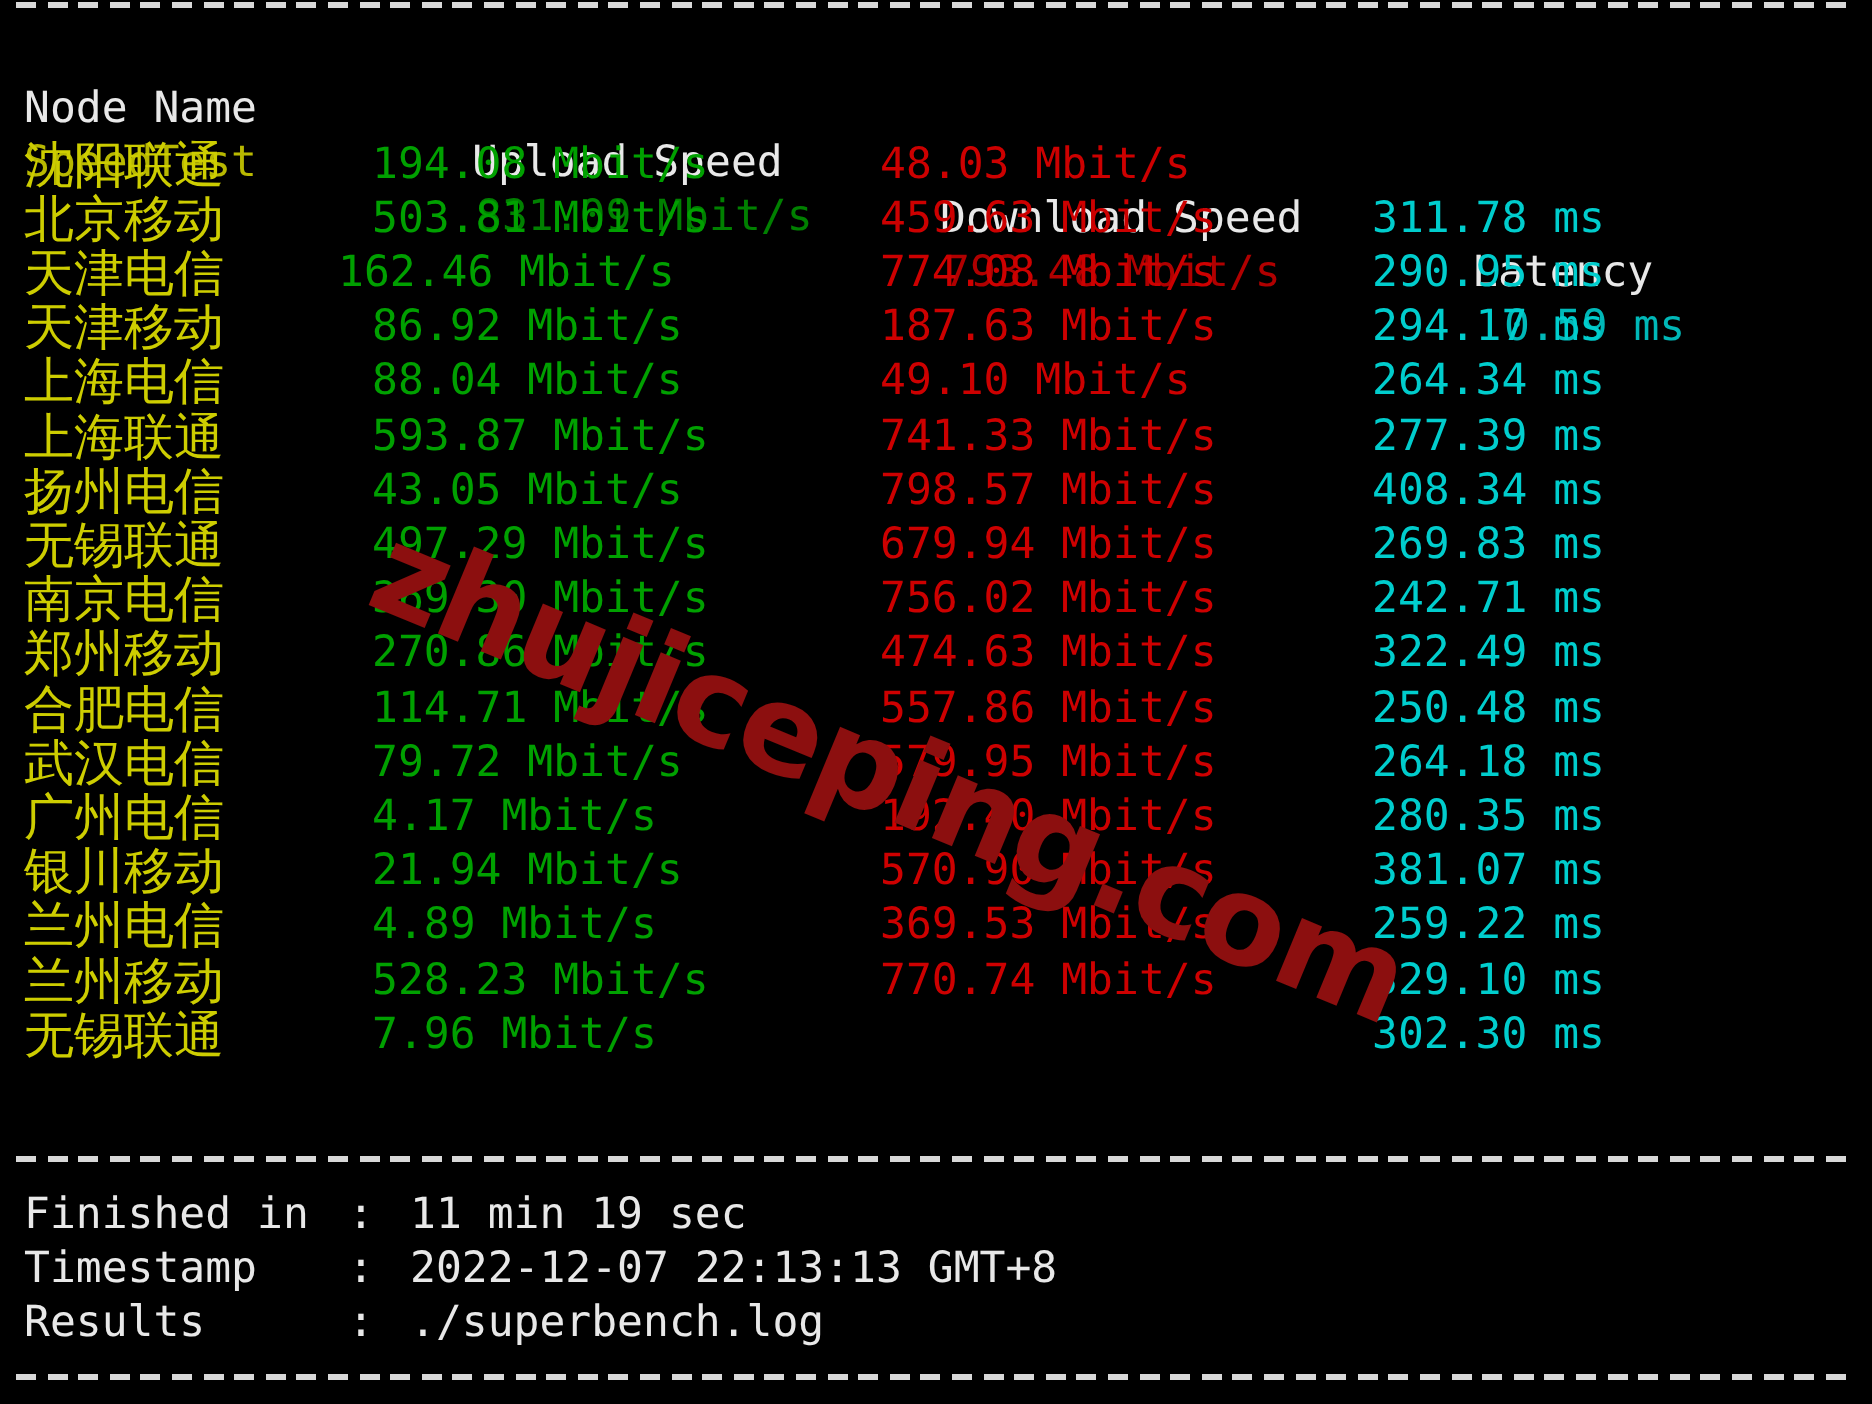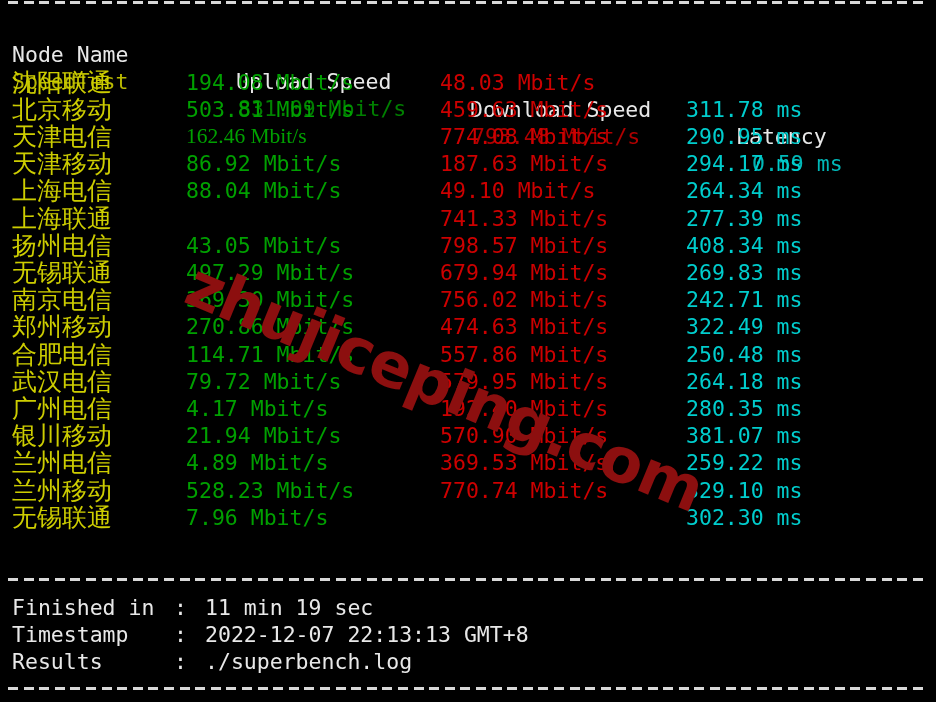--- a/index.html
+++ b/index.html
@@ -167,24 +167,24 @@
   <div class="line" style="top:41px;">
     <span class="cell c-olive" style="left:12px;">SpeedTest</span>
     <span class="cell c-dgreen" style="left:238px;">831.09 Mbit/s</span>
     <span class="cell c-dred" style="left:472px;">793.48 Mbit/s</span>
     <span class="cell c-dcyan" style="left:752px;">0.59 ms</span>
   </div>
 
   <div id="node-rows">
       <div class="line" style="top:68.5px;"><span class="cell c-yellow nodename" style="left:12px;">沈阳联通</span><span class="cell c-green" style="left:186px;">194.08 Mbit/s</span><span class="cell c-red" style="left:440px;">48.03 Mbit/s</span></div>
       <div class="line" style="top:95.7px;"><span class="cell c-yellow nodename" style="left:12px;">北京移动</span><span class="cell c-green" style="left:186px;">503.81 Mbit/s</span><span class="cell c-red" style="left:440px;">459.63 Mbit/s</span><span class="cell c-cyan" style="left:686px;">311.78 ms</span></div>
-      <div class="line" style="top:122.9px;"><span class="cell c-yellow nodename" style="left:12px;">天津电信</span><span class="cell c-green" style="left:186px;font-family:Liberation Serif, serif;">162.46 Mbit/s</span><span class="cell c-red" style="left:440px;">774.08 Mbit/s</span><span class="cell c-cyan" style="left:686px;">290.95 ms</span></div>
+      <div class="line" style="top:122.9px;"><span class="cell c-yellow nodename" style="left:12px;">天津电信</span><span class="cell c-green" style="left:169px;">162.46 Mbit/s</span><span class="cell c-red" style="left:440px;">774.08 Mbit/s</span><span class="cell c-cyan" style="left:686px;">290.95 ms</span></div>
       <div class="line" style="top:150.1px;"><span class="cell c-yellow nodename" style="left:12px;">天津移动</span><span class="cell c-green" style="left:186px;">86.92 Mbit/s</span><span class="cell c-red" style="left:440px;">187.63 Mbit/s</span><span class="cell c-cyan" style="left:686px;">294.17 ms</span></div>
       <div class="line" style="top:177.3px;"><span class="cell c-yellow nodename" style="left:12px;">上海电信</span><span class="cell c-green" style="left:186px;">88.04 Mbit/s</span><span class="cell c-red" style="left:440px;">49.10 Mbit/s</span><span class="cell c-cyan" style="left:686px;">264.34 ms</span></div>
-      <div class="line" style="top:204.5px;"><span class="cell c-yellow nodename" style="left:12px;">上海联通</span><span class="cell c-red" style="left:440px;">741.33 Mbit/s</span><span class="cell c-cyan" style="left:686px;">277.39 ms</span></div>
+      <div class="line" style="top:204.5px;"><span class="cell c-yellow nodename" style="left:12px;">上海联通</span><span class="cell c-green" style="left:186px;">593.87 Mbit/s</span><span class="cell c-red" style="left:440px;">741.33 Mbit/s</span><span class="cell c-cyan" style="left:686px;">277.39 ms</span></div>
       <div class="line" style="top:231.7px;"><span class="cell c-yellow nodename" style="left:12px;">扬州电信</span><span class="cell c-green" style="left:186px;">43.05 Mbit/s</span><span class="cell c-red" style="left:440px;">798.57 Mbit/s</span><span class="cell c-cyan" style="left:686px;">408.34 ms</span></div>
       <div class="line" style="top:258.9px;"><span class="cell c-yellow nodename" style="left:12px;">无锡联通</span><span class="cell c-green" style="left:186px;">497.29 Mbit/s</span><span class="cell c-red" style="left:440px;">679.94 Mbit/s</span><span class="cell c-cyan" style="left:686px;">269.83 ms</span></div>
       <div class="line" style="top:286.1px;"><span class="cell c-yellow nodename" style="left:12px;">南京电信</span><span class="cell c-green" style="left:186px;">369.30 Mbit/s</span><span class="cell c-red" style="left:440px;">756.02 Mbit/s</span><span class="cell c-cyan" style="left:686px;">242.71 ms</span></div>
       <div class="line" style="top:313.3px;"><span class="cell c-yellow nodename" style="left:12px;">郑州移动</span><span class="cell c-green" style="left:186px;">270.86 Mbit/s</span><span class="cell c-red" style="left:440px;">474.63 Mbit/s</span><span class="cell c-cyan" style="left:686px;">322.49 ms</span></div>
       <div class="line" style="top:340.5px;"><span class="cell c-yellow nodename" style="left:12px;">合肥电信</span><span class="cell c-green" style="left:186px;">114.71 Mbit/s</span><span class="cell c-red" style="left:440px;">557.86 Mbit/s</span><span class="cell c-cyan" style="left:686px;">250.48 ms</span></div>
       <div class="line" style="top:367.7px;"><span class="cell c-yellow nodename" style="left:12px;">武汉电信</span><span class="cell c-green" style="left:186px;">79.72 Mbit/s</span><span class="cell c-red" style="left:440px;">579.95 Mbit/s</span><span class="cell c-cyan" style="left:686px;">264.18 ms</span></div>
       <div class="line" style="top:394.9px;"><span class="cell c-yellow nodename" style="left:12px;">广州电信</span><span class="cell c-green" style="left:186px;">4.17 Mbit/s</span><span class="cell c-red" style="left:440px;">192.40 Mbit/s</span><span class="cell c-cyan" style="left:686px;">280.35 ms</span></div>
       <div class="line" style="top:422.1px;"><span class="cell c-yellow nodename" style="left:12px;">银川移动</span><span class="cell c-green" style="left:186px;">21.94 Mbit/s</span><span class="cell c-red" style="left:440px;">570.90 Mbit/s</span><span class="cell c-cyan" style="left:686px;">381.07 ms</span></div>
       <div class="line" style="top:449.3px;"><span class="cell c-yellow nodename" style="left:12px;">兰州电信</span><span class="cell c-green" style="left:186px;">4.89 Mbit/s</span><span class="cell c-red" style="left:440px;">369.53 Mbit/s</span><span class="cell c-cyan" style="left:686px;">259.22 ms</span></div>
       <div class="line" style="top:476.5px;"><span class="cell c-yellow nodename" style="left:12px;">兰州移动</span><span class="cell c-green" style="left:186px;">528.23 Mbit/s</span><span class="cell c-red" style="left:440px;">770.74 Mbit/s</span><span class="cell c-cyan" style="left:686px;">329.10 ms</span></div>

